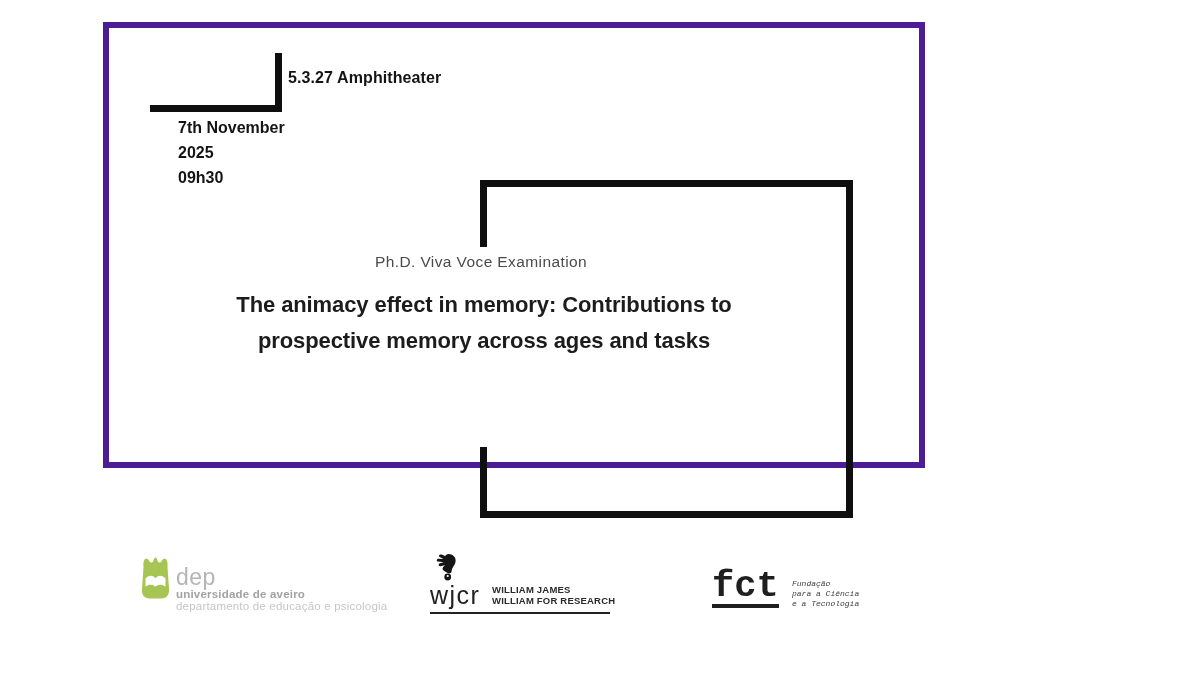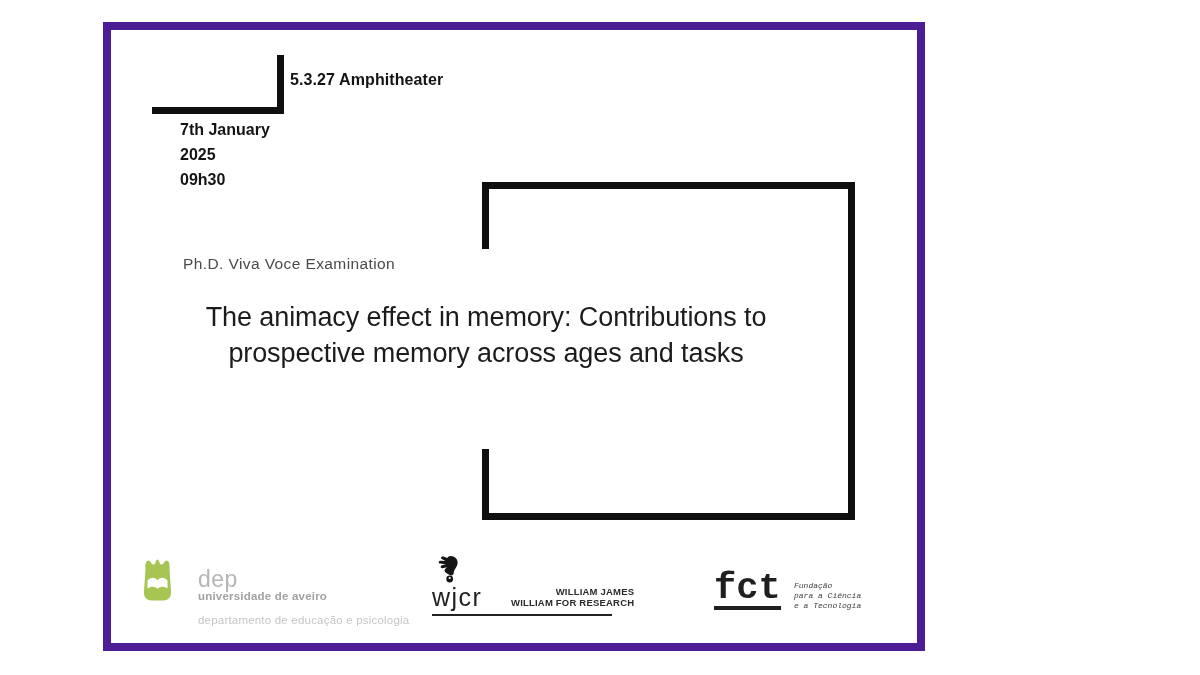--- a/index.html
+++ b/index.html
@@ -1,50 +1,50 @@
 <!DOCTYPE html>
 <html><head>
 <meta charset="utf-8">
 <style>
   html,body{margin:0;padding:0;background:#ffffff;}
   .page{position:relative;width:1200px;height:675px;background:#ffffff;overflow:hidden;
         font-family:"Liberation Sans",sans-serif;}
-  .poster{position:absolute;left:103px;top:22px;width:822px;height:629px;
-          border:8px solid #4c1d95;box-sizing:border-box;background:#ffffff;}
+  .poster{position:absolute;left:103px;top:22px;width:822px;height:446px;
+          border:6px solid #4c1d95;box-sizing:border-box;background:#ffffff;}
   .bar{position:absolute;background:#0f0f0f;}
   
   .accent-v{left:166px;top:25px;width:7px;height:92px;height:59px;}
   .accent-h{left:41px;top:77px;width:132px;height:7px;}
   .venue{position:absolute;left:179px;top:41px;font-size:16px;font-weight:bold;
          color:#141414;letter-spacing:.1px;}
   .date{position:absolute;left:69px;top:87px;font-size:16px;font-weight:bold;
         color:#141414;line-height:25px;}
   
   .rect-top{left:371px;top:152px;width:373px;height:7px;}
   .rect-right{left:737px;top:152px;width:7px;height:338px;}
   .rect-bottom{left:371px;top:483px;width:373px;height:7px;}
   .rect-left-a{left:371px;top:152px;width:7px;height:67px;}
   .rect-left-b{left:371px;top:419px;width:7px;height:71px;}
-  .kicker{position:absolute;left:72px;top:224px;width:600px;
+  .kicker{position:absolute;left:72px;top:224px;width:600px;text-align:center;
           font-size:15.5px;color:#4a4a4a;letter-spacing:.4px;line-height:20px;}
-  .title{position:absolute;left:75px;top:269px;width:600px;text-align:center;
-         font-size:27px;font-weight:normal;color:#1c1c1c;line-height:36px;letter-spacing:-.1px;}
+  .title{position:absolute;left:75px;top:259px;width:600px;text-align:center;
+         font-size:22px;font-weight:bold;color:#1c1c1c;line-height:36px;letter-spacing:-.1px;}
   .author{position:absolute;left:75px;top:395px;width:600px;text-align:center;
           font-size:15.5px;color:#4a4a4a;letter-spacing:.4px;}
   
   .dep-logo{position:absolute;left:26px;top:526px;width:41px;height:46px;}
-  .dep-text{position:absolute;left:87px;top:538px;line-height:1;}
+  .dep-text{position:absolute;left:67px;top:538px;line-height:1;}
   .dep-acronym{font-size:23px;color:#b5b5b5;letter-spacing:.5px;}
   .dep-org{margin-top:0;font-size:11.5px;font-weight:bold;color:#a2a2a2;letter-spacing:.2px;}
-  .dep-dept{margin-top:12px;font-size:11.5px;color:#c6c6c6;letter-spacing:.2px;}
+  .dep-dept{margin-top:0;font-size:11.5px;color:#c6c6c6;letter-spacing:.2px;}
   .wjcr-hand{position:absolute;left:323px;top:524px;width:27px;height:30px;}
   .wjcr-acronym{position:absolute;left:321px;top:553px;font-size:25px;color:#222222;
                 letter-spacing:1.5px;font-weight:normal;}
-  .wjcr-name{position:absolute;left:400px;top:557px;font-size:9.5px;font-weight:bold;
-             color:#2a2a2a;line-height:10.5px;letter-spacing:.2px;text-align:right;}
+  .wjcr-name{position:absolute;left:383px;top:557px;font-size:9.5px;font-weight:bold;
+             color:#2a2a2a;line-height:10.5px;letter-spacing:.2px;}
   .wjcr-underline{position:absolute;left:321px;top:584px;width:180px;height:2px;background:#222222;}
   .fct-letters{position:absolute;left:603px;top:541px;font-family:"Liberation Mono",monospace;
                font-weight:bold;font-size:37px;color:#1f1f1f;line-height:34px;}
   .fct-letters .u{display:inline-block;border-bottom:4px solid #1f1f1f;padding-bottom:1px;}
   .fct-letters .ct{margin-left:0;}
   .fct-name{position:absolute;left:683px;top:551px;font-family:"Liberation Mono",monospace;
             font-size:8px;color:#3d3d3d;line-height:10px;font-style:italic;}
   .txt{white-space:pre;}
 </style>
 </head>
@@ -52,21 +52,21 @@
 
 <div class="page">
   <div class="poster">
 
     <div class="bar accent-v"></div>
     <div class="bar accent-h"></div>
 
     <div class="venue txt">5.3.27 Amphitheater</div>
 
     <div class="date">
-      <div class="txt">7th January</div>
+      <div class="txt">7th November</div>
       <div class="txt">2025</div>
       <div class="txt">09h30</div>
     </div>
 
     <div class="bar rect-top"></div>
     <div class="bar rect-right"></div>
     <div class="bar rect-bottom"></div>
     <div class="bar rect-left-a"></div>
     <div class="bar rect-left-b"></div>
 

